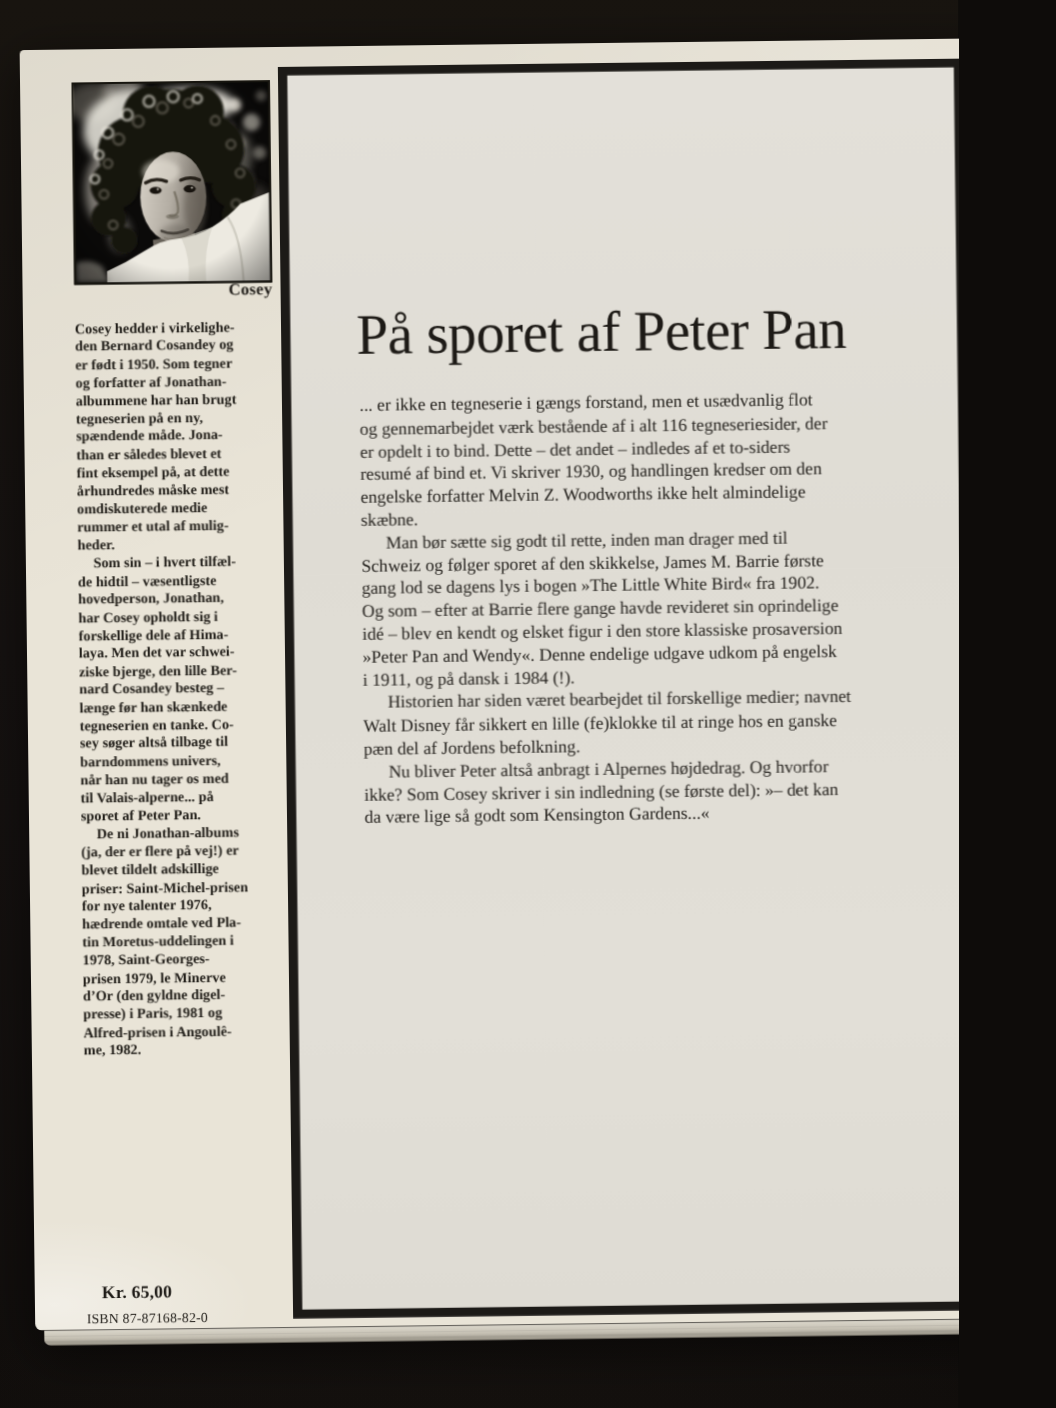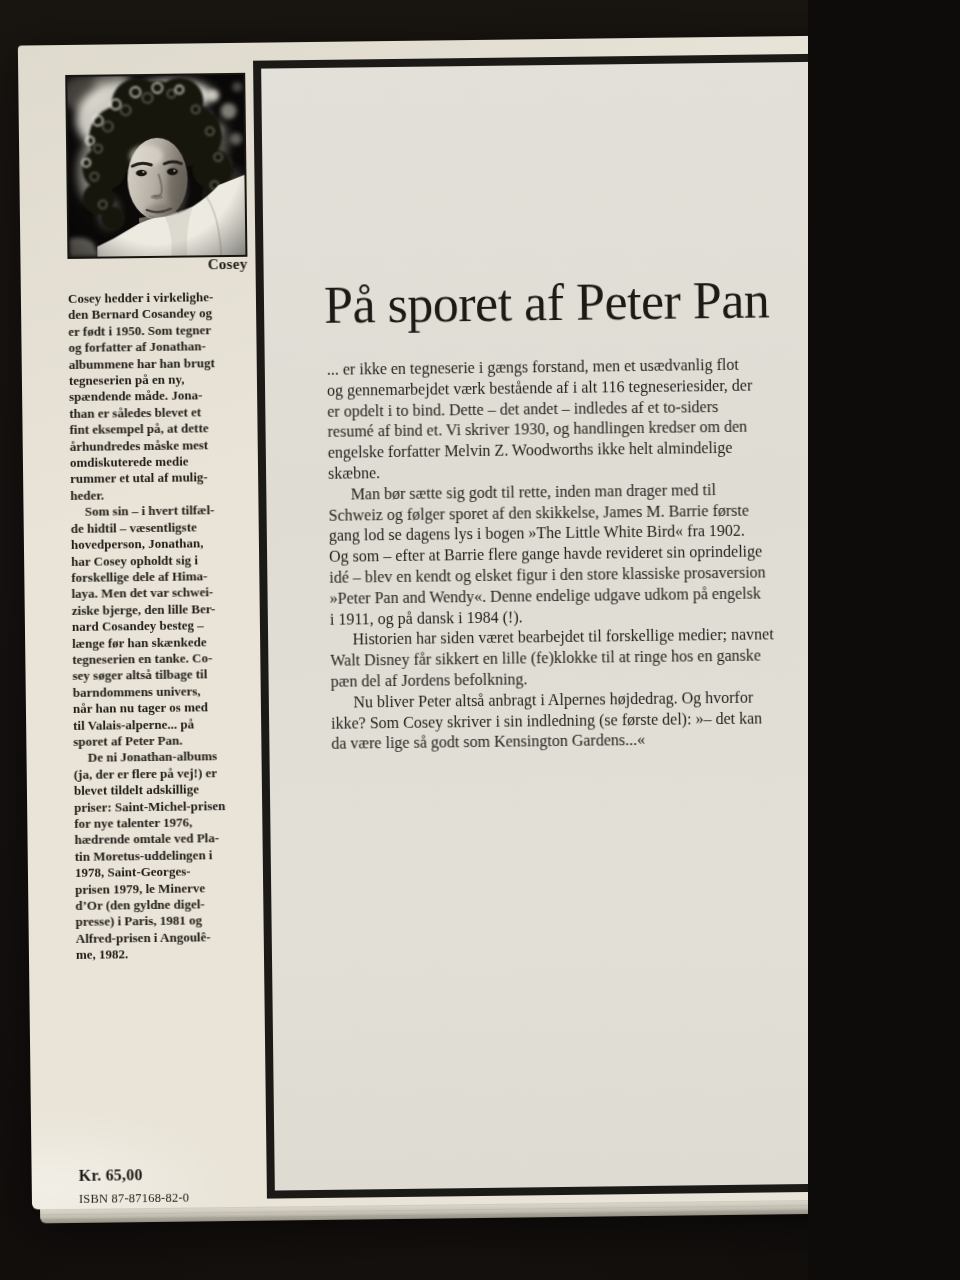--- a/index.html
+++ b/index.html
@@ -1,17 +1,17 @@
 <!DOCTYPE html>
 <html><head>
 <meta charset="utf-8">
 <style>
   html,body{margin:0;padding:0;background:#0e0c0a;}
   .stage{
-    position:relative;width:808px;height:1280px;overflow:hidden;
+    position:relative;width:871px;height:1280px;overflow:hidden;
     background:
       radial-gradient(ellipse 900px 500px at 50% 115%, rgba(60,50,40,0.18), transparent 70%),
       linear-gradient(178deg,#18140f 0%, #151110 45%, #100d0b 100%);
     font-family:"Liberation Serif","DejaVu Serif",serif;
   }
   
   .book{
     position:absolute;left:25px;top:40px;width:905px;height:1178px;
     transform:rotate(-0.7deg);transform-origin:50% 50%;
     filter:drop-shadow(0 10px 24px rgba(0,0,0,0.55));
@@ -69,21 +69,21 @@
     font-size:52px;line-height:1;letter-spacing:-0.5px;color:#1d1a16;
     white-space:nowrap;
   }
   .panel-body{
     position:absolute;left:62px;top:292px;width:545px;
     font-size:16px;line-height:20.8px;color:#211e1a;
   }
   .panel-body .para.indent{text-indent:1.4em;}
   
   .price{
-    position:absolute;left:47px;top:1122px;
+    position:absolute;left:61px;top:1122px;
     font-weight:bold;font-size:16px;color:#1d1a16;letter-spacing:0.2px;
   }
   .isbn{
     position:absolute;left:47px;top:1147px;
     font-size:12.5px;color:#24211c;letter-spacing:0.2px;
   }
 </style>
 </head>
 <body>
 

